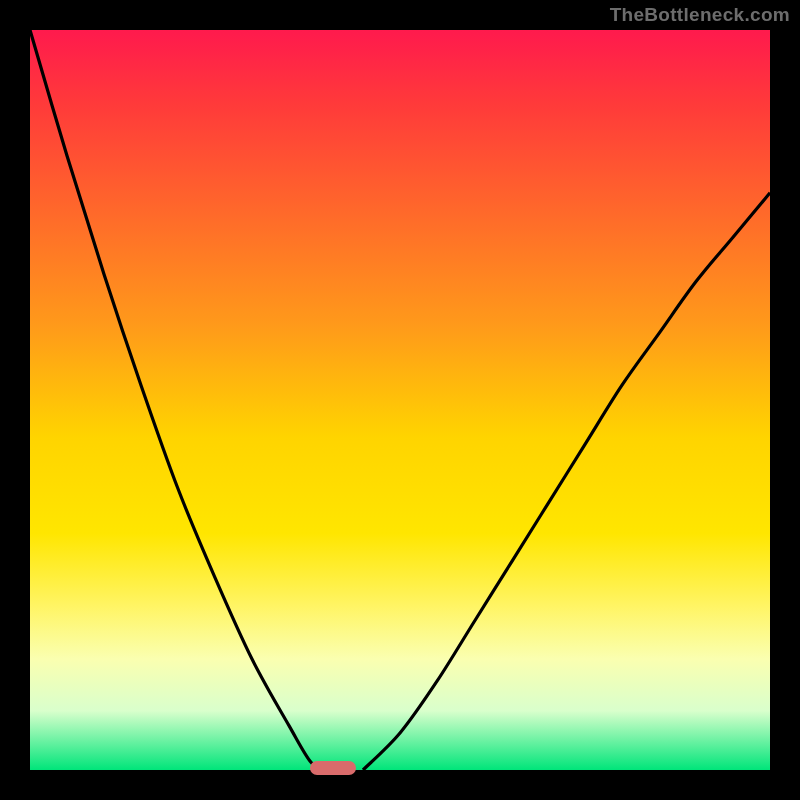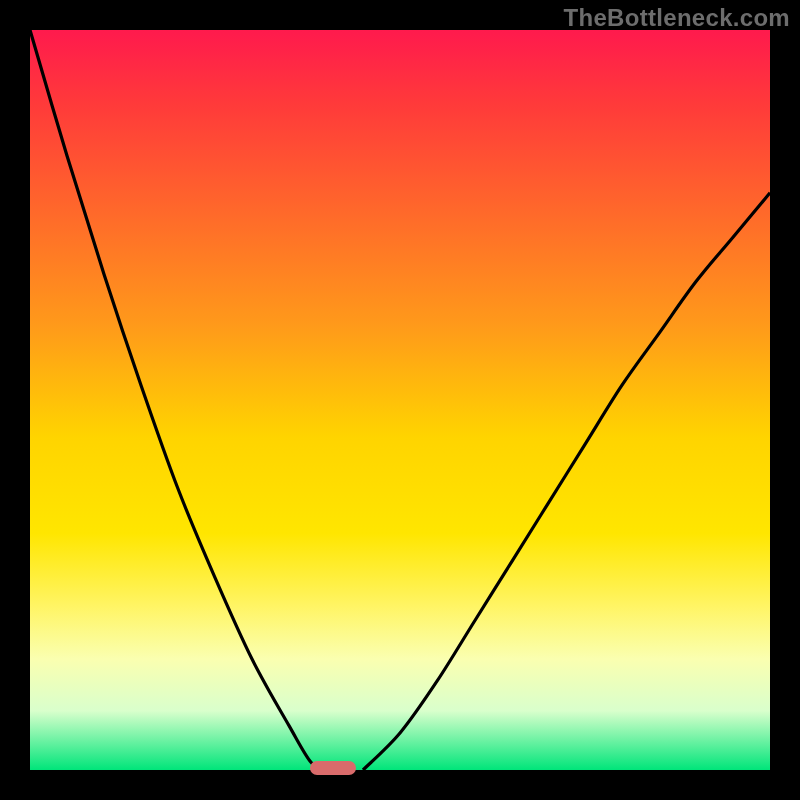--- a/index.html
+++ b/index.html
@@ -26,21 +26,21 @@
       #fff566 78%,
       #faffb0 85%,
       #d9ffcc 92%,
       #00e57a 100%);
   }
   .watermark {
     position: absolute;
     top: 4px;
     right: 10px;
     font-family: Arial, Helvetica, sans-serif;
-    font-size: 24px;
+    font-size: 19px;
     font-weight: 600;
     color: #6d6d6d;
     letter-spacing: 0.3px;
   }
   svg.curves {
     position: absolute;
     left: 0; top: 0;
     width: 740px; height: 740px;
     overflow: visible;
   }

